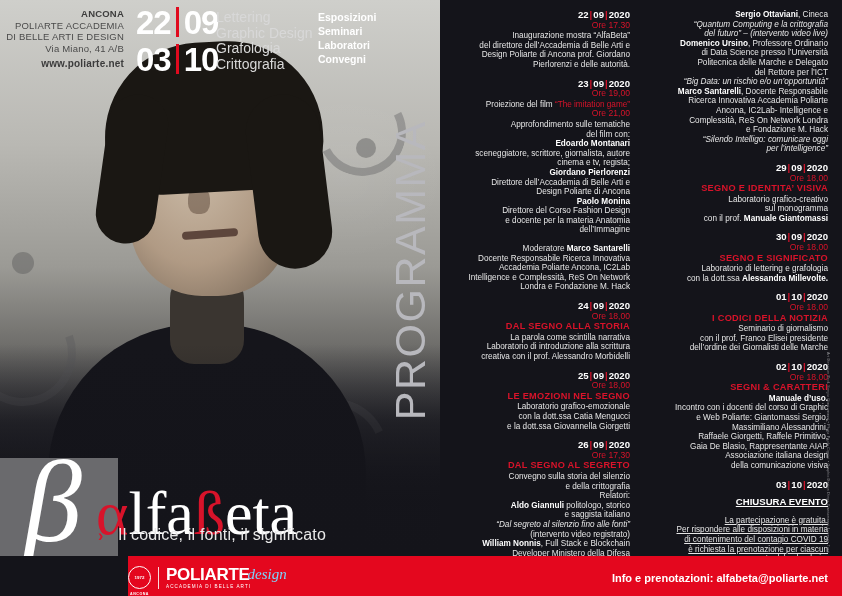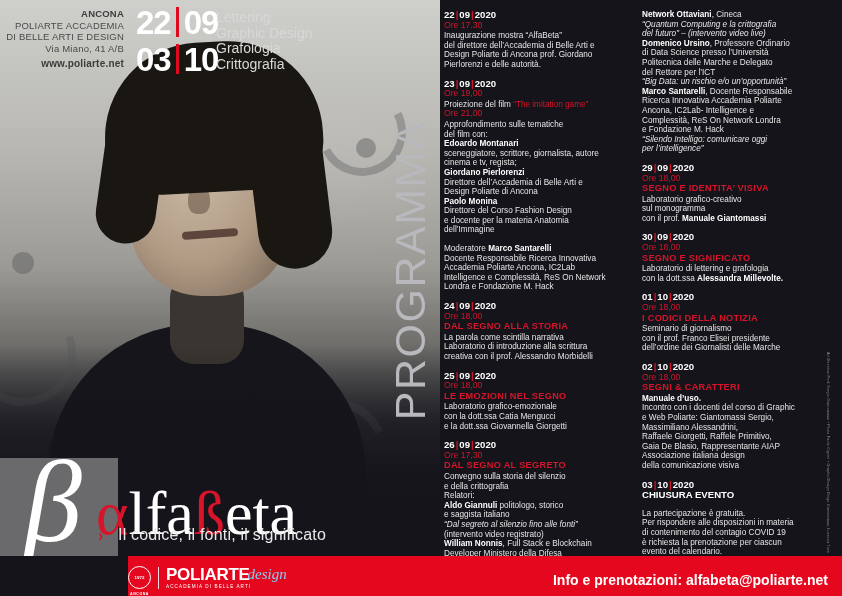--- a/index.html
+++ b/index.html
@@ -61,53 +61,53 @@
   .tagline{position:absolute;left:118px;top:526px;color:#e9e9e9;font-size:16px;letter-spacing:.2px;z-index:8;}
   .chevron{position:absolute;left:98px;top:527px;color:#d8132a;font-size:16px;font-weight:bold;z-index:8;}
 
   
   .programma{position:absolute;left:379px;top:120px;height:340px;width:62px;z-index:9;
     display:flex;align-items:flex-start;justify-content:center;}
   .programma span{writing-mode:vertical-rl;transform:rotate(180deg);
     font-size:43px;letter-spacing:1.5px;color:#b8b8bd;font-weight:normal;}
 
   
-  .cols{position:absolute;left:444px;top:10px;width:386px;height:546px;z-index:5;}
+  .cols{position:absolute;left:444px;top:10px;width:386px;height:546px;z-index:5;text-align:right;}
   .col{position:absolute;top:0;width:186px;color:#e6e6e6;font-size:8.2px;line-height:9.6px;}
   .col.c1{left:0;}
   .col.c2{left:198px;}
 
   .ev{margin-bottom:9px;}
   .ev .date{font-weight:bold;font-size:9.6px;color:#ffffff;margin-bottom:1px;letter-spacing:0;}
   .ev .date i{color:#d8132a;font-style:normal;padding:0 1px;}
   .ev .time{color:#d8132a;font-size:8.6px;margin-bottom:1px;}
   .ev .title{color:#d8132a;font-weight:bold;font-size:9.2px;letter-spacing:.3px;margin-bottom:1px;}
   .ln{display:block;}
   .b{font-weight:bold;color:#ffffff;}
   .it{font-style:italic;}
   .red{color:#d8132a;}
   .blk{margin-bottom:9px;}
-  .note{margin-top:8px;}
+  .note{margin-top:8px;text-decoration:underline;}
 
   
   .credits{position:absolute;left:826px;top:352px;height:190px;width:12px;z-index:6;}
   .credits span{writing-mode:vertical-rl;font-size:3.6px;color:#8d8d92;letter-spacing:.2px;white-space:nowrap;}
 
   
   .botbar{position:absolute;left:128px;top:556px;width:714px;height:40px;background:#e4071e;z-index:10;}
   .botleft{position:absolute;left:0;top:556px;width:128px;height:40px;background:#14141a;z-index:10;}
   .pl-logo{position:absolute;left:128px;top:566px;display:flex;align-items:center;z-index:11;}
   .pl-seal{width:21px;height:21px;border-radius:50%;border:1.4px solid #fff;position:relative;
     display:flex;align-items:center;justify-content:center;color:#fff;font-size:4.4px;font-weight:bold;}
   .pl-seal small{position:absolute;bottom:-8px;left:50%;transform:translateX(-50%);font-size:3.6px;letter-spacing:.5px;color:#fff;}
   .pl-bar{width:1px;height:22px;background:rgba(255,255,255,.85);margin:0 7px;}
   .pl-name{color:#fff;font-weight:bold;font-size:17px;letter-spacing:-.3px;line-height:17px;}
   .pl-design{color:#7dd3fc;font-family:"Liberation Serif",serif;font-style:italic;font-size:15px;margin-left:-2px;}
   .pl-sub{color:#fff;font-size:4.6px;letter-spacing:1.1px;margin-top:1px;}
-  .contact{position:absolute;right:14px;top:572px;color:#fff;font-weight:bold;font-size:14px;z-index:11;}
+  .contact{position:absolute;right:14px;top:572px;color:#fff;font-weight:bold;font-size:11px;z-index:11;}
 </style>
 </head>
 <body>
 
 <div id="poster">
 
   <div class="left-panel">
     <div class="photo-wrap">
       <div class="photo-bg"></div>
 
@@ -160,20 +160,26 @@
         </div>
       </div>
 
       <div class="head-serv">
         <div>Lettering</div>
         <div>Graphic Design</div>
         <div>Grafologia</div>
         <div>Crittografia</div>
       </div>
 
+      <div class="head-cats">
+        <div>Esposizioni</div>
+        <div>Seminari</div>
+        <div>Laboratori</div>
+        <div>Convegni</div>
+      </div>
     </div>
 
     <div class="beta-panel">
       <div class="beta-big">β</div>
     </div>
   </div>
 
   <div class="logo-row">
     <span class="lg red">α</span><span class="lg wht">lfa</span><span class="lg red">ß</span><span class="lg wht">eta</span>
   </div>
@@ -257,21 +263,21 @@
         <span class="ln">Developer Ministero della Difesa</span>
         <span class="ln it">“Il protocollo Blockchain che cambierà</span>
         <span class="ln it">le strutture dell’organizzazione sociale</span>
         <span class="ln it">con l’Uomo protagonista”</span>
       </div>
     </div>
 
     <div class="col c2">
 
       <div class="blk">
-        <span class="ln"><span class="b">Network Ottaviani</span>, Cineca</span>
+        <span class="ln"><span class="b">Sergio Ottaviani</span>, Cineca</span>
         <span class="ln it">“Quantum Computing e la crittografia</span>
         <span class="ln it">del futuro” – (intervento video live)</span>
         <span class="ln"><span class="b">Domenico Ursino</span>, Professore Ordinario</span>
         <span class="ln">di Data Science presso l’Università</span>
         <span class="ln">Politecnica delle Marche e Delegato</span>
         <span class="ln">del Rettore per l’ICT</span>
         <span class="ln it">“Big Data: un rischio e/o un’opportunità”</span>
         <span class="ln"><span class="b">Marco Santarelli</span>, Docente Responsabile</span>
         <span class="ln">Ricerca Innovativa Accademia Poliarte</span>
         <span class="ln">Ancona, IC2Lab- Intelligence e</span>
@@ -316,21 +322,21 @@
         <span class="ln">e Web Poliarte: Giantomassi Sergio,</span>
         <span class="ln">Massimiliano Alessandrini,</span>
         <span class="ln">Raffaele Giorgetti, Raffele Primitivo,</span>
         <span class="ln">Gaia De Blasio, Rappresentante  AIAP</span>
         <span class="ln">Associazione italiana design</span>
         <span class="ln">della comunicazione visiva</span>
       </div>
 
       <div class="ev">
         <div class="date"><span>03</span><i>|</i><span>10</span><i>|</i><span>2020</span></div>
-        <div class="date" style="margin-top:1px;">CHIUSURA EVENTO</div>
+        <div class="date" style="margin-top:8px;text-decoration:underline;">CHIUSURA EVENTO</div>
       </div>
 
       <div class="note">
         <span class="ln">La partecipazione è gratuita.</span>
         <span class="ln">Per rispondere alle disposizioni in materia</span>
         <span class="ln">di contenimento del contagio COVID 19</span>
         <span class="ln">è richiesta la prenotazione per ciascun</span>
         <span class="ln">evento del calendario.</span>
         <span class="ln">La mostra “Alfabeta” è visibile</span>
         <span class="ln">dal 22/09 al 3/10 dalle 18 alle 20</span>

